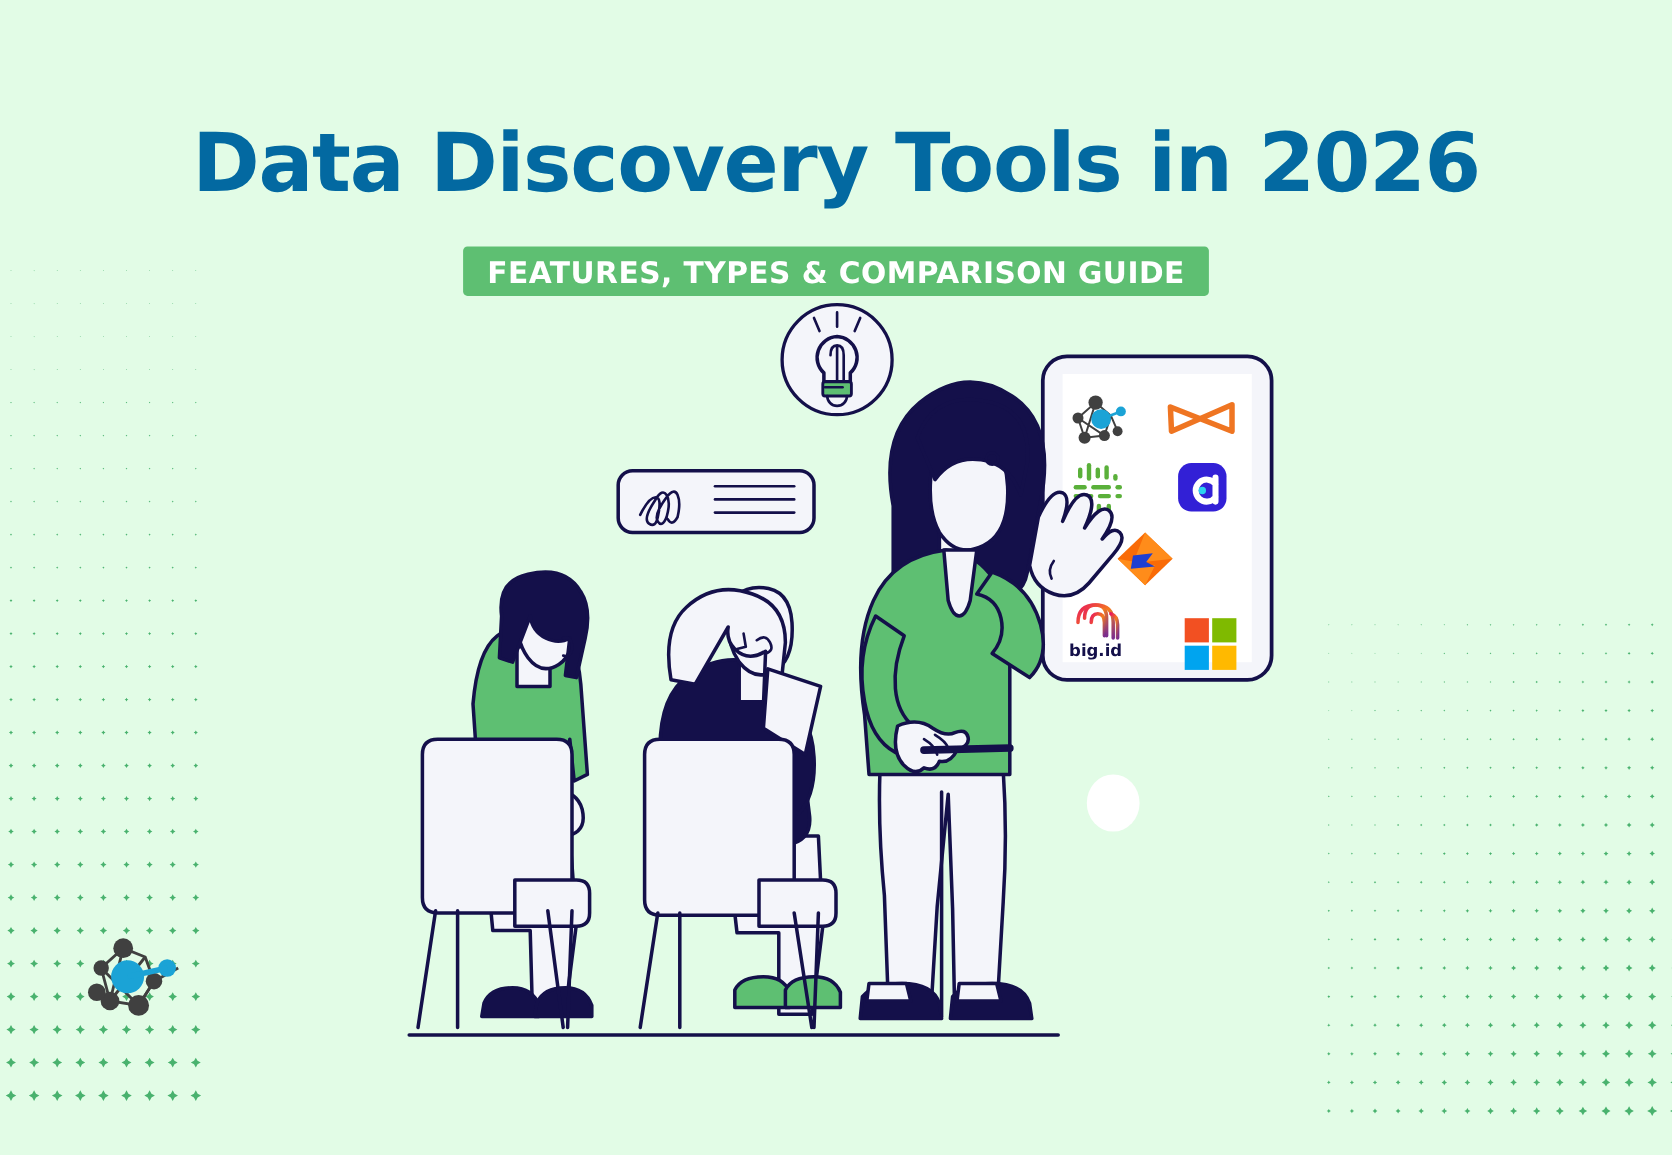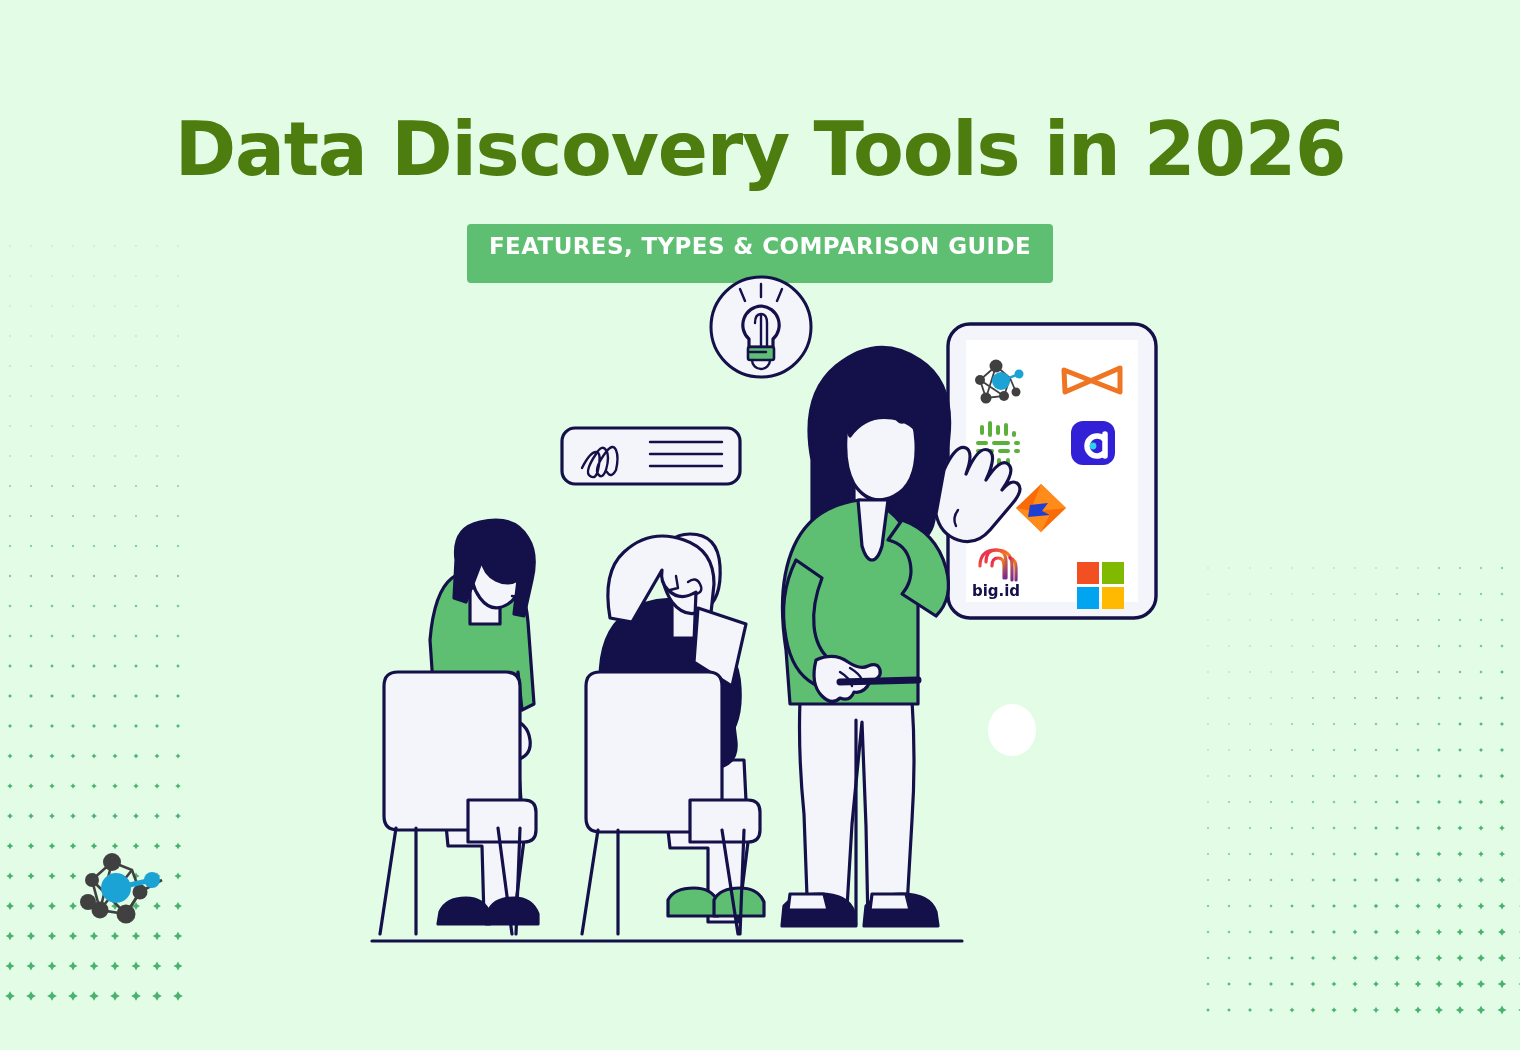--- a/index.html
+++ b/index.html
@@ -18,36 +18,36 @@
 
   
   .title {
     position:absolute;
     left:0; right:0; top:112px;
     text-align:center;
     font-size:74px;
     line-height:1.0;
     font-weight:700;
     letter-spacing:-1.2px;
-    color:#4d7c0f;
+    color:#0369a1;
     font-family:"DejaVu Sans","Liberation Sans",sans-serif;
     white-space:nowrap;
   }
   .subtitle-wrap {
     position:absolute;
     left:0; right:0; top:224px;
     display:flex; justify-content:center;
   }
   .subtitle {
     background:#5ebf72;
     color:#ffffff;
     font-weight:700;
-    font-size:23px;
+    font-size:27px;
     letter-spacing:.4px;
-    padding:9px 22px 24px;
+    padding:9px 22px 5px;
     border-radius:4px;
     white-space:nowrap;
     font-family:"DejaVu Sans","Liberation Sans",sans-serif;
   }
 
   
   .illus { position:absolute; left:0; top:0; width:1520px; height:1050px; }
 
   .brandmark { position:absolute; left:70px; top:840px; width:115px; height:110px; }
   .whitedot  { position:absolute; left:988px; top:704px; width:48px; height:52px;

